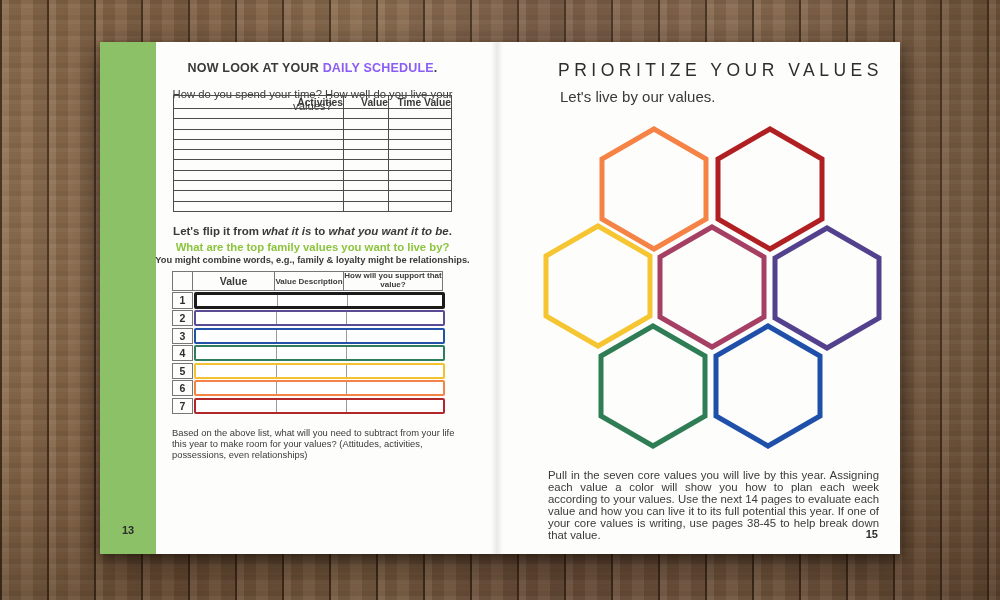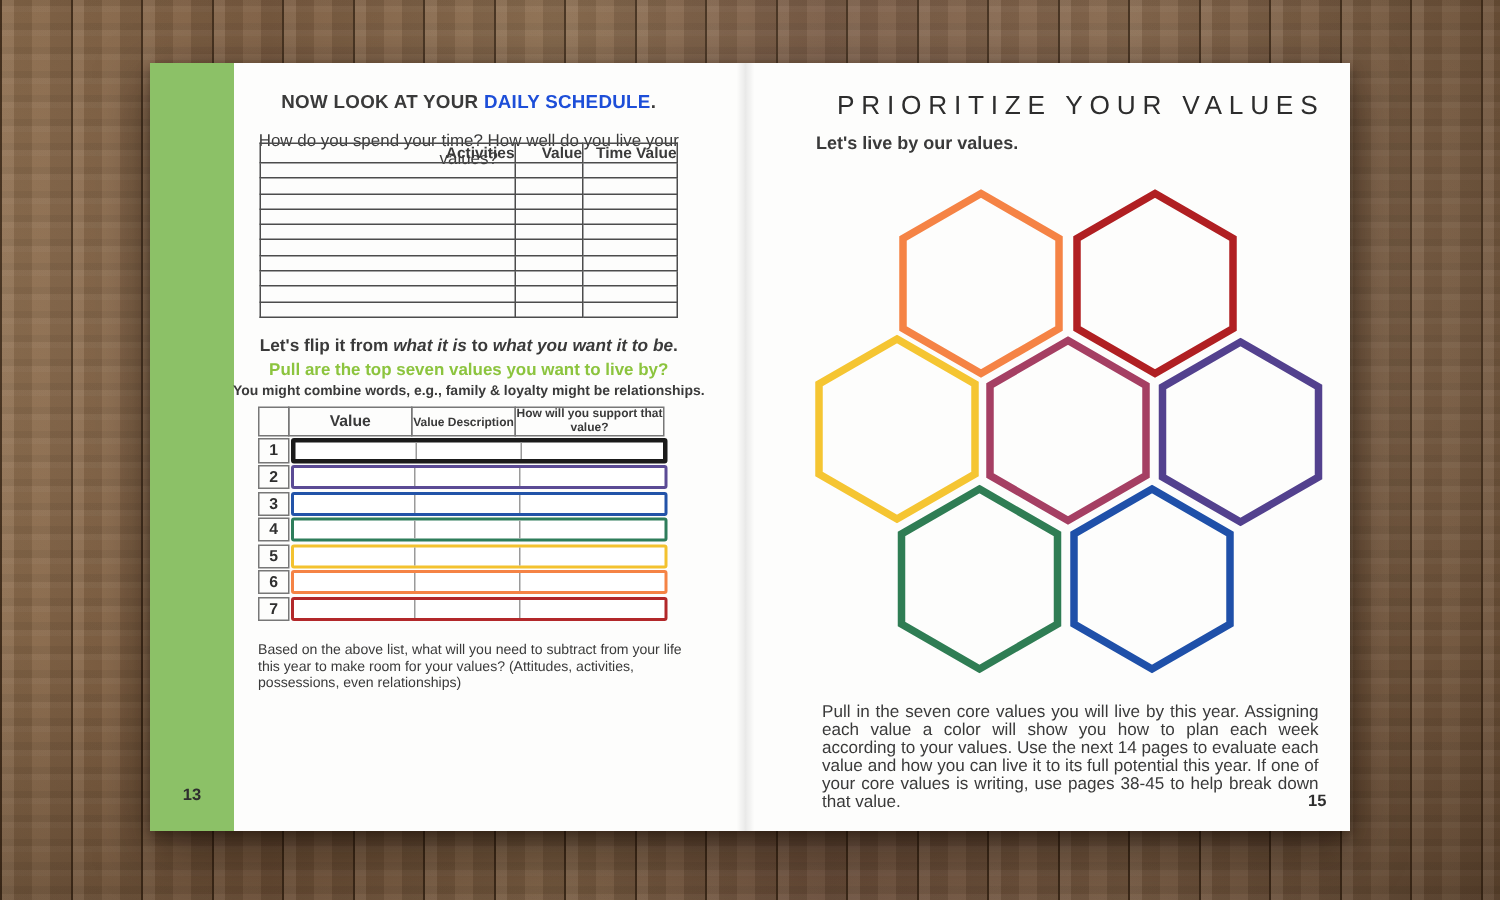--- a/index.html
+++ b/index.html
@@ -17,21 +17,21 @@
   .spread{
     position:absolute;left:100px;top:42px;width:800px;height:512px;
     background:#fdfdfc;
     box-shadow:0 12px 32px rgba(18,9,3,0.55), 0 3px 8px rgba(18,9,3,0.4);
   }
   .spine{position:absolute;left:391px;top:0;width:12px;height:100%;
     background:linear-gradient(90deg,rgba(0,0,0,0) 0%,rgba(0,0,0,0.08) 50%,rgba(0,0,0,0) 100%);}
   .green-strip{position:absolute;left:0;top:0;width:56px;height:100%;}
   .pagenum{position:absolute;font-size:11px;font-weight:bold;color:#2e2e2e;}
   .pn-left{left:0;top:482px;width:56px;text-align:center;}
-  .pn-right{left:772px;top:486px;width:30px;}
+  .pn-right{left:748px;top:486px;width:30px;text-align:right;}
 
   
   .lp-heading{position:absolute;left:55px;top:19px;width:315px;text-align:center;color:#3a3a3a;}
   .lp-title{font-size:12.5px;font-weight:bold;letter-spacing:0.2px;}
   .lp-sub{font-size:11.3px;font-weight:normal;margin-top:13px;}
   .t1{position:absolute;left:73px;top:53px;width:275px;border-collapse:collapse;table-layout:fixed;}
   .t1 th,.t1 td{border:1.2px solid #4c4c4c;padding:0;}
   .t1 th{height:12px;font-size:10.3px;font-weight:bold;color:#3a3a3a;text-align:right;}
   .t1 td{height:9.3px;}
   .t1 .c-act{width:169px}.t1 .c-val{width:44px}.t1 .c-time{width:62px}
@@ -59,36 +59,36 @@
   .vbox{box-sizing:border-box;flex:1;margin-left:1px;border:2.5px solid #000;
         border-radius:2px;position:relative;background:#fff;}
   .vdiv{position:absolute;top:0;bottom:0;width:1px;background:#9a9a9a;}
 
   .lp-footer{position:absolute;left:72px;top:385px;width:298px;
     font-size:9.4px;line-height:11px;color:#3a3a3a;}
 
   
   .rp-title{position:absolute;left:458px;top:18px;width:330px;
     font-size:17.5px;font-weight:500;letter-spacing:4.5px;color:#2d2d2d;white-space:nowrap;}
-  .rp-sub{position:absolute;left:444px;top:46px;font-size:12px;font-weight:bold;color:#3a3a3a;}
+  .rp-sub{position:absolute;left:460px;top:46px;font-size:15px;font-weight:normal;color:#3a3a3a;}
   .hex-layer{position:absolute;left:0;top:0;width:100%;height:100%;pointer-events:none;}
   .hex{position:absolute;width:110px;height:126px;}
   .rp-paragraph{position:absolute;left:448px;top:427px;width:331px;
     font-size:11.4px;line-height:12px;color:#3a3a3a;text-align:justify;}
 </style>
 </head>
 <body>
 
 <div class="scene">
   <div class="spread">
 
     <div class="green-strip" style="background: rgb(140, 193, 103);"></div>
 
     <div class="lp-heading">
-      <div class="lp-title"><span>NOW LOOK AT YOUR </span><span class="green-text" style="color: #1d4ed8;">DAILY SCHEDULE</span><span>.</span></div>
+      <div class="lp-title"><span>NOW LOOK AT YOUR </span><span class="green-text" style="color: #8b5cf6;">DAILY SCHEDULE</span><span>.</span></div>
       <div class="lp-sub">How do you spend your time? How well do you live your values?</div>
     </div>
 
     <table class="t1">
       <thead>
         <tr>
           <th class="c-act">Activities</th>
           <th class="c-val">Value</th>
           <th class="c-time">Time Value</th>
         </tr>
@@ -142,21 +142,21 @@
           <tr>
             <td></td>
             <td></td>
             <td></td>
           </tr>
         </tbody>
     </table>
 
     <div class="flip-line"><span>Let's flip it from </span><span class="it">what it is</span><span> to </span><span class="it">what you want it to be</span><span>.</span></div>
 
-    <div class="values-q green-text" style="color: rgb(140, 196, 62);">Pull are the top seven values you want to live by?</div>
+    <div class="values-q green-text" style="color: rgb(140, 196, 62);">What are the top family values you want to live by?</div>
     <div class="hint">You might combine words, e.g., family &amp; loyalty might be relationships.</div>
 
     <div class="vtable">
       <div class="vhead">
         <div class="vh vh-num"></div>
         <div class="vh vh-value">Value</div>
         <div class="vh vh-desc">Value Description</div>
         <div class="vh vh-support">How will you support that value?</div>
       </div>
       <div>

